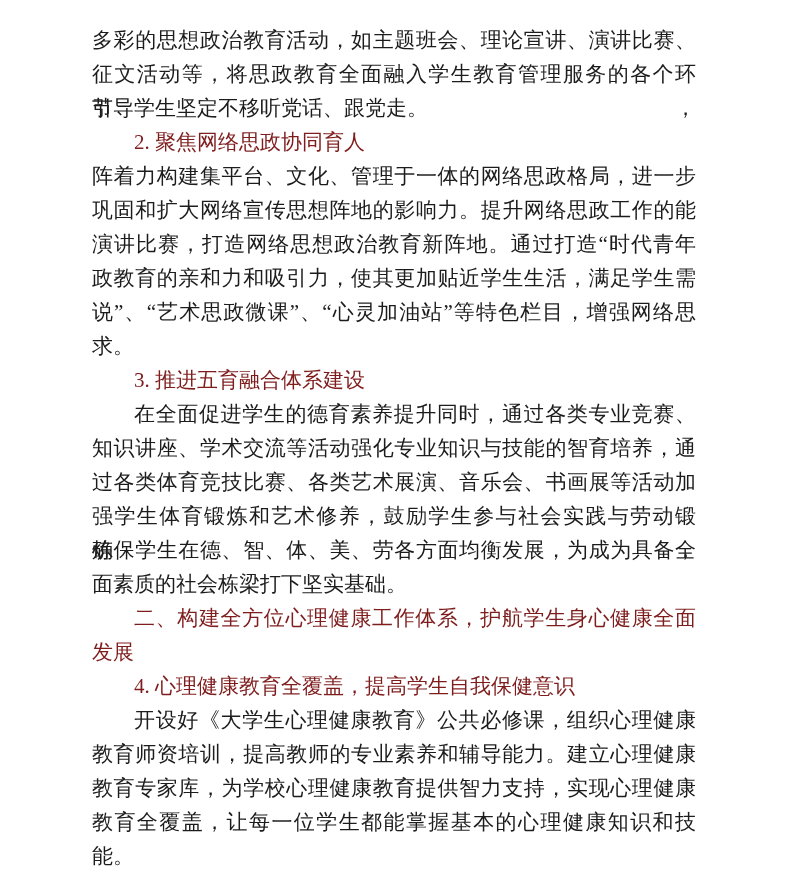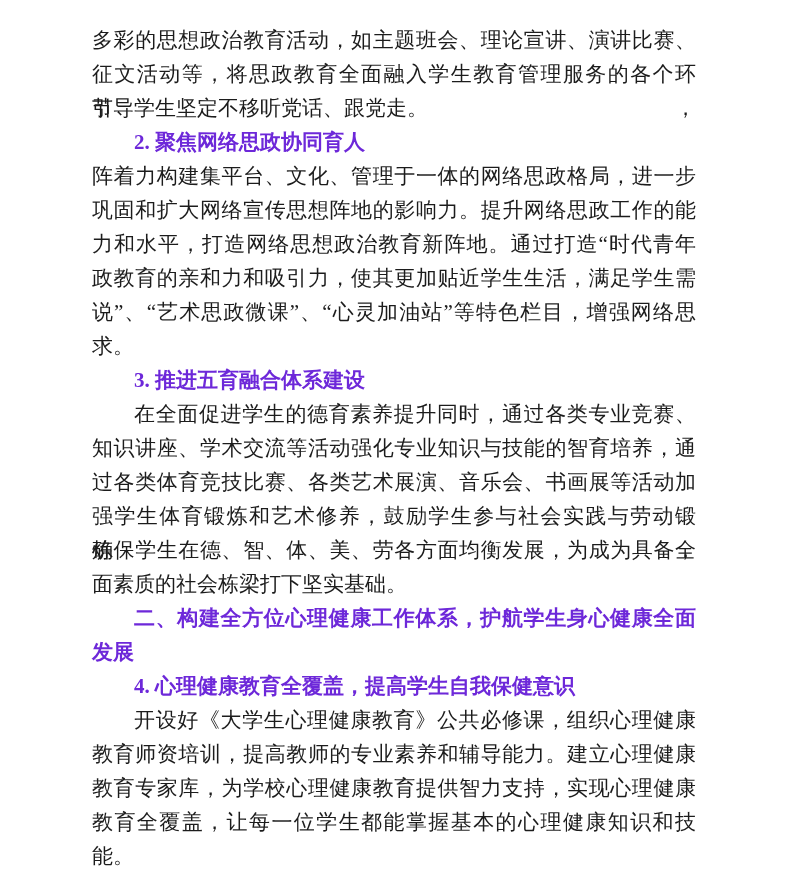--- a/index.html
+++ b/index.html
@@ -32,34 +32,34 @@
     text-justify: inter-character;
     white-space: normal;
     height: 34px;
     overflow: visible;
   }
   
   .end { text-align-last: left; }
   
   .ind { text-indent: 2em; }
   
-  .b { font-weight: bold; color: #6d28d9; }
+  .b { font-weight: normal; color: #7f1d1d; }
 </style>
 </head>
 <body>
 
 <div class="page">
   <div class="textblock">
     <div class="ln">多彩的思想政治教育活动，如主题班会、理论宣讲、演讲比赛、</div>
     <div class="ln">征文活动等，将思政教育全面融入学生教育管理服务的各个环节，</div>
     <div class="ln end">引导学生坚定不移听党话、跟党走。</div>
     <div class="ln ind b end">2. 聚焦网络思政协同育人</div>
     <div class="ln">阵着力构建集平台、文化、管理于一体的网络思政格局，进一步</div>
     <div class="ln">巩固和扩大网络宣传思想阵地的影响力。提升网络思政工作的能</div>
-    <div class="ln">力和水平，打造网络思想政治教育新阵地。通过打造“时代青年</div>
+    <div class="ln">演讲比赛，打造网络思想政治教育新阵地。通过打造“时代青年</div>
     <div class="ln">政教育的亲和力和吸引力，使其更加贴近学生生活，满足学生需</div>
     <div class="ln">说”、“艺术思政微课”、“心灵加油站”等特色栏目，增强网络思</div>
     <div class="ln end">求。</div>
     <div class="ln ind b end">3. 推进五育融合体系建设</div>
     <div class="ln ind">在全面促进学生的德育素养提升同时，通过各类专业竞赛、</div>
     <div class="ln">知识讲座、学术交流等活动强化专业知识与技能的智育培养，通</div>
     <div class="ln">过各类体育竞技比赛、各类艺术展演、音乐会、书画展等活动加</div>
     <div class="ln">强学生体育锻炼和艺术修养，鼓励学生参与社会实践与劳动锻炼，</div>
     <div class="ln">确保学生在德、智、体、美、劳各方面均衡发展，为成为具备全</div>
     <div class="ln end">面素质的社会栋梁打下坚实基础。</div>

